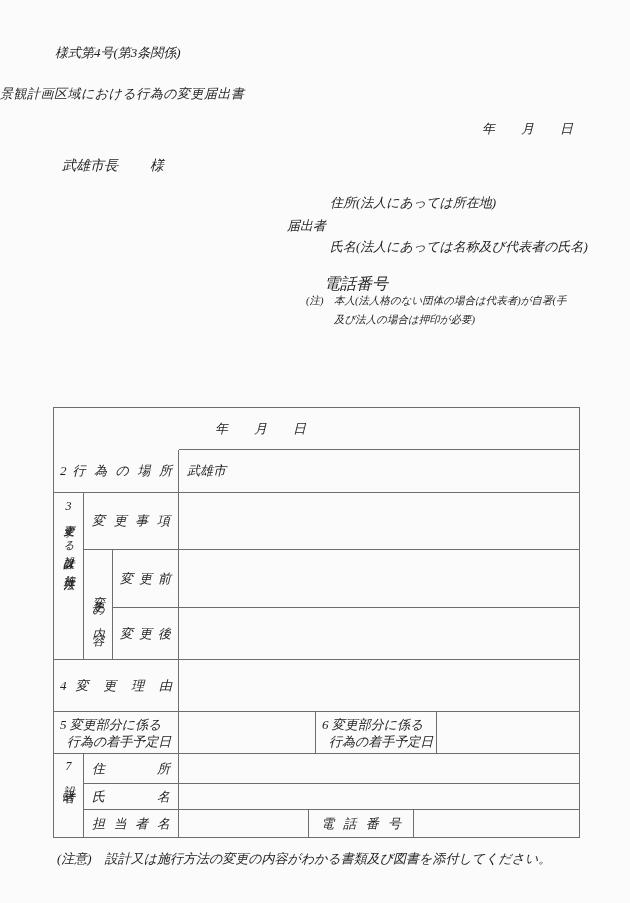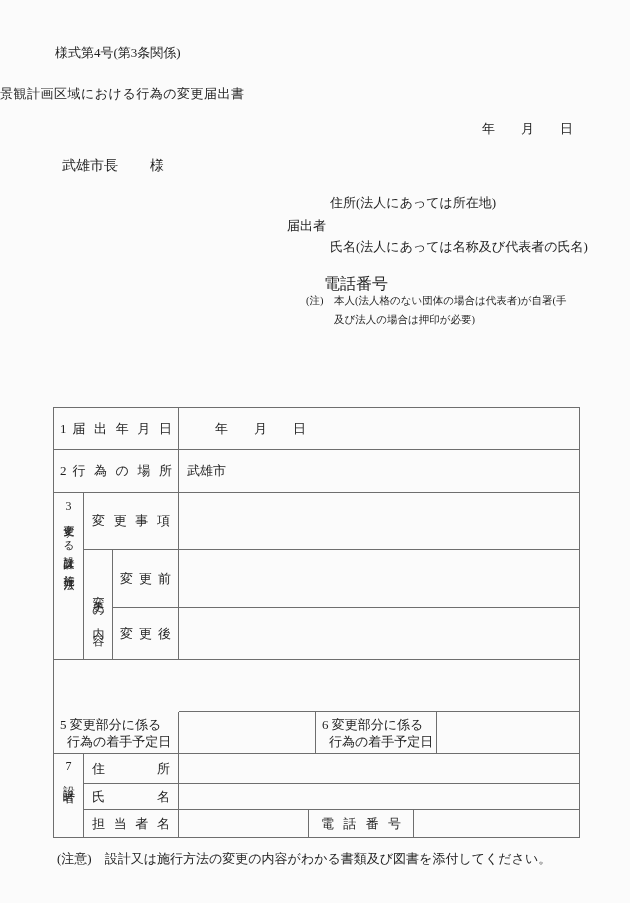--- a/index.html
+++ b/index.html
@@ -11,20 +11,21 @@
   body{
     background:var(--bg);
     font-family:"Liberation Serif","DejaVu Serif",serif;
     color:var(--tc);
   }
   .page{
     position:relative;
     width:610px;height:903px;
     background:var(--bg);
     overflow:hidden;
+    font-style:italic;
   }
   .abs{position:absolute;white-space:nowrap;}
   .form-number{left:55px;top:44px;font-size:13px;}
   .title{left:0;width:630px;top:85px;font-size:13px;text-align:left;letter-spacing:0.5px;}
   .date-line{left:482px;top:120px;font-size:13px;}
   .addressee-row{left:62px;top:157px;font-size:14px;display:inline-flex;gap:32px;}
   .declarant-label{left:287px;top:217px;font-size:13px;}
   .address-label{left:330px;top:194px;font-size:13px;}
   .name-label{left:330px;top:238px;font-size:13px;}
   .phone-label{left:324px;top:274px;font-size:16px;}
@@ -82,23 +83,20 @@
   <div class="abs phone-label">電話番号</div>
 
   <div class="abs note">
     <div>(注)　本人(法人格のない団体の場合は代表者)が自署(手</div>
     <div class="ind">及び法人の場合は押印が必要)</div>
   </div>
 
 
   <div class="table">
 
-    <div class="cell lbl" style="left:0;top:0;width:125px;height:42px">
-      <div class="j">1 届 出 年 月 日</div>
-    </div>
     <div class="cell val nr" style="left:125px;top:0;width:400px;height:42px;padding-left:36px">年　　月　　日</div>
 
     <div class="cell lbl" style="left:0;top:42px;width:125px;height:43px">
       <div class="j">2 行 為 の 場 所</div>
     </div>
     <div class="cell val nr" style="left:125px;top:42px;width:400px;height:43px;padding-left:8px">武雄市</div>
 
     <div class="cell vcell" style="left:0;top:85px;width:30px;height:167px">
       <span class="vnum">3</span>
       <span class="vtext vt-s3">変更する設計又は施行方法</span>
@@ -116,20 +114,23 @@
     <div class="cell lbl" style="left:59px;top:142px;width:66px;height:58px">
       <div class="j p7">変 更 前</div>
     </div>
     <div class="cell val nr" style="left:125px;top:142px;width:400px;height:58px"></div>
 
     <div class="cell lbl" style="left:59px;top:200px;width:66px;height:52px">
       <div class="j p7">変 更 後</div>
     </div>
     <div class="cell val nr" style="left:125px;top:200px;width:400px;height:52px"></div>
 
+    <div class="cell lbl" style="left:0;top:252px;width:125px;height:52px">
+      <div class="j">4 変 更 理 由</div>
+    </div>
     <div class="cell val nr" style="left:125px;top:252px;width:400px;height:52px"></div>
 
     <div class="cell ml" style="left:0;top:304px;width:125px;height:42px">
       <div>5 変更部分に係る</div>
       <div class="ml2">行為の着手予定日</div>
     </div>
     <div class="cell val" style="left:125px;top:304px;width:137px;height:42px"></div>
     <div class="cell ml" style="left:262px;top:304px;width:121px;height:42px">
       <div>6 変更部分に係る</div>
       <div class="ml2">行為の着手予定日</div>

